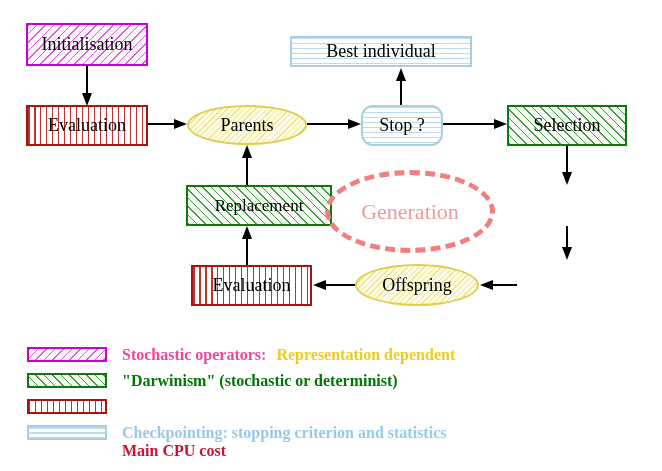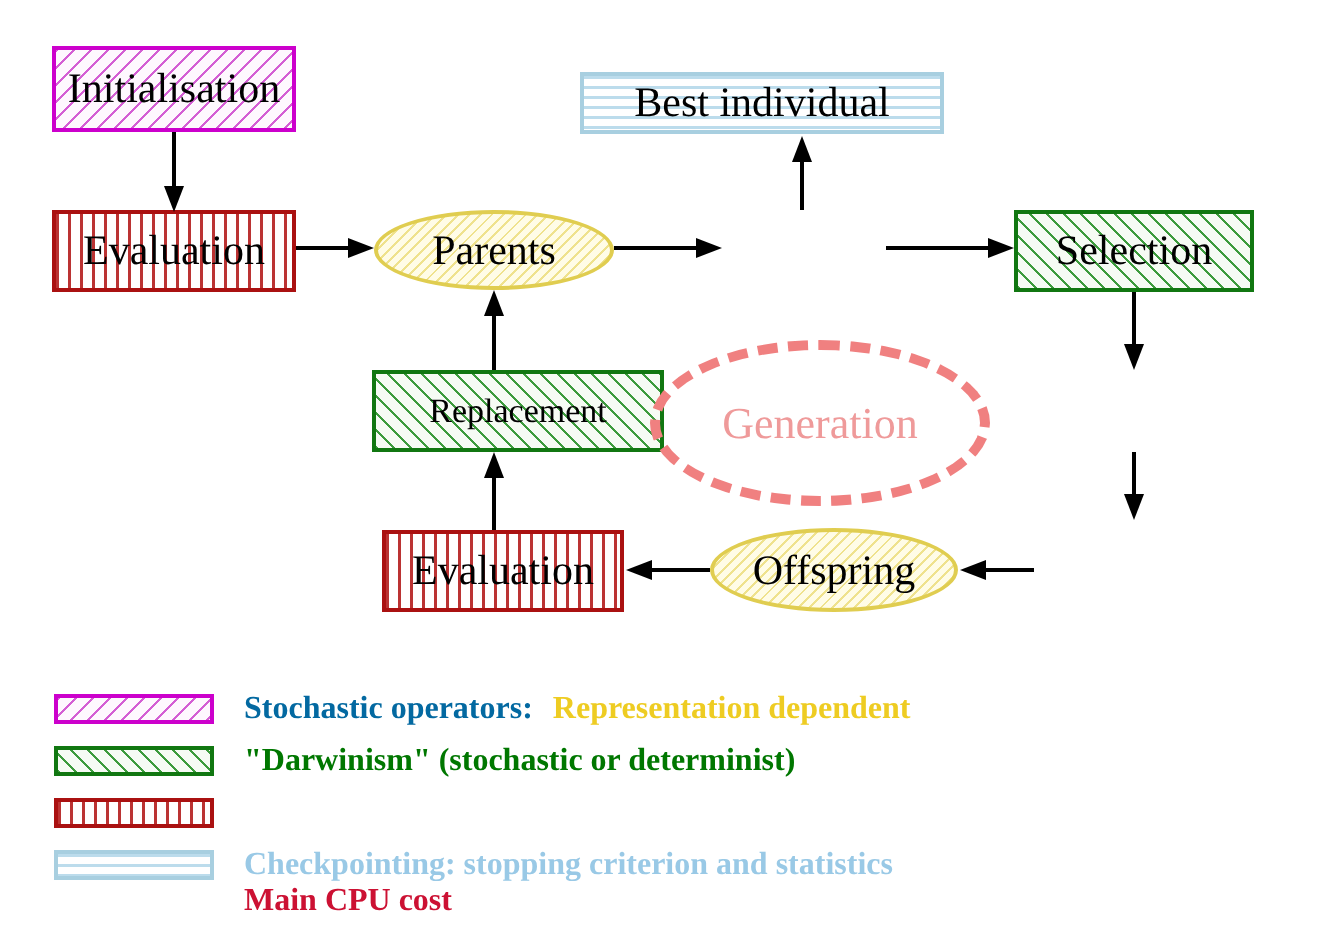--- a/index.html
+++ b/index.html
@@ -12,21 +12,21 @@
     overflow: hidden;
   }
   .node {
     position: absolute;
     box-sizing: border-box;
     display: flex;
     align-items: center;
     justify-content: center;
     text-align: center;
     color: #000;
-    font-size: 21px;
+    font-size: 18px;
     line-height: 1.05;
   }
   
   .hatch-magenta {
     border: 2px solid #cc00cc;
     background: repeating-linear-gradient(135deg, #d45fd4 0 1px, rgba(0,0,0,0) 1px 6px) #fef8fe;
   }
   .stripes-red {
     border: 2px solid #aa1111;
     background: repeating-linear-gradient(90deg, #bb3333 0 1.5px, rgba(0,0,0,0) 1.5px 6px) #fff;
@@ -62,21 +62,21 @@
   
   .swatch { position: absolute; left: 27px; width: 80px; height: 15px; box-sizing: border-box; }
   .legend-label {
     position: absolute;
     left: 122px;
     font-size: 16px;
     font-weight: bold;
     white-space: nowrap;
     line-height: 18px;
   }
-  .t-magenta { color: #0369a1; }
+  .t-magenta { color: #ec4899; }
   .t-gold    { color: #eecc22; }
   .t-green   { color: #007700; }
   .t-red     { color: #cc1133; margin-top: 44px; }
   .t-blue    { color: #99c9e6; }
   .small-text  { font-size: 17px; }
   .xsmall-text { font-size: 15px; }
 </style>
 </head>
 <body>
 
@@ -91,20 +91,23 @@
   </div>
 
   <div class="node ellipse-yellow" style="left:187px; top:105px; width:120px; height:40px;">
     <span>Parents</span>
   </div>
 
   <div class="node stripes-blue" style="left:290px; top:36px; width:182px; height:31px;">
     <span>Best individual</span>
   </div>
 
+  <div class="node stripes-blue rounded" style="left:361px; top:105px; width:82px; height:41px;">
+    <span>Stop ?</span>
+  </div>
 
   <div class="node hatch-green" style="left:507px; top:105px; width:120px; height:41px;">
     <span>Selection</span>
   </div>
 
   <div class="node hatch-green small-text" style="left:186px; top:185px; width:146px; height:41px;">
     <span>Replacement</span>
   </div>
 
   <div class="node ellipse-dashed" style="left:325px; top:170px; width:170px; height:83px;">

